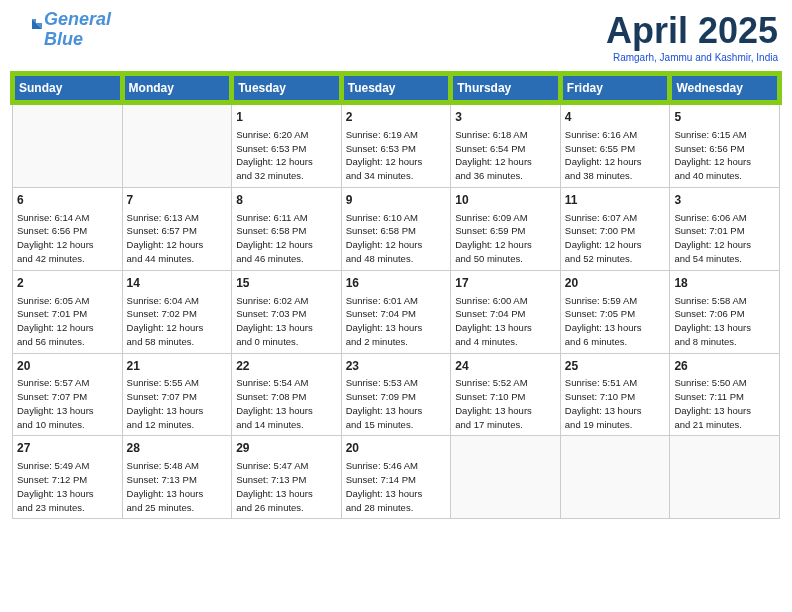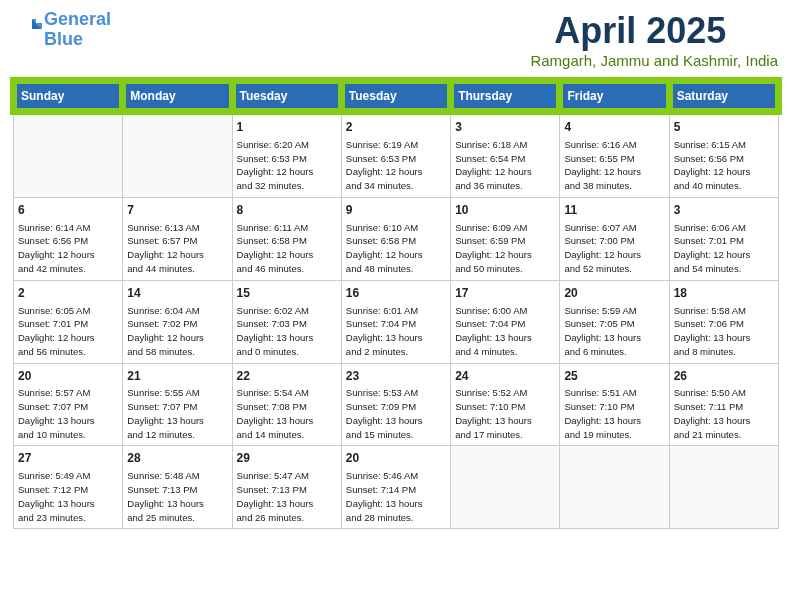--- a/index.html
+++ b/index.html
@@ -15,50 +15,51 @@
       justify-content: space-between;
       align-items: flex-start;
       margin-bottom: 8px;
       padding: 0 4px;
     }
     .logo-text {
       font-size: 18px;
       font-weight: bold;
       color: #1a3a5c;
       line-height: 1.1;
+      font-style: italic;
     }
     .logo-text span {
       color: #4a90d9;
     }
     .title-area {
-      text-align: center;
+      text-align: right;
     }
     .month-title {
       font-size: 36px;
       font-weight: bold;
       color: #1a3a5c;
     }
     .subtitle {
-      font-size: 15px;
-      color: #4d7c0f;
+      font-size: 10px;
+      color: #1d4ed8;
       margin-left: 28px;
     }
     table {
       width: 100%;
       border-collapse: collapse;
       font-size: 10.5px;
     }
     thead tr th {
       background-color: #2a6db5;
       color: #fff;
       padding: 5px 4px;
       text-align: left;
       font-size: 12px;
       font-weight: bold;
-      border: 7px solid #84cc16;
+      border: 5px solid #84cc16;
     }
     tbody tr td {
       border: 1px solid #ccc;
       vertical-align: top;
       padding: 4px 4px;
       width: 14.28%;
       height: 80px;
       color: #222;
       line-height: 1.4;
     }
@@ -109,21 +110,21 @@
 
 <table>
   <thead>
     <tr>
       <th>Sunday</th>
       <th>Monday</th>
       <th>Tuesday</th>
       <th>Tuesday</th>
       <th>Thursday</th>
       <th>Friday</th>
-      <th>Saturday</th>
+      <th>Wednesday</th>
     </tr>
   </thead>
   <tbody id="calendar-body">
   <tr>
         <td class="empty"></td>
         <td class="empty"></td>
         <td>
           <span class="day-num">1</span>
           <div class="day-info">Sunrise: 6:20 AM<br>Sunset: 6:53 PM<br>Daylight: 12 hours<br>and 32 minutes.</div>
         </td>

